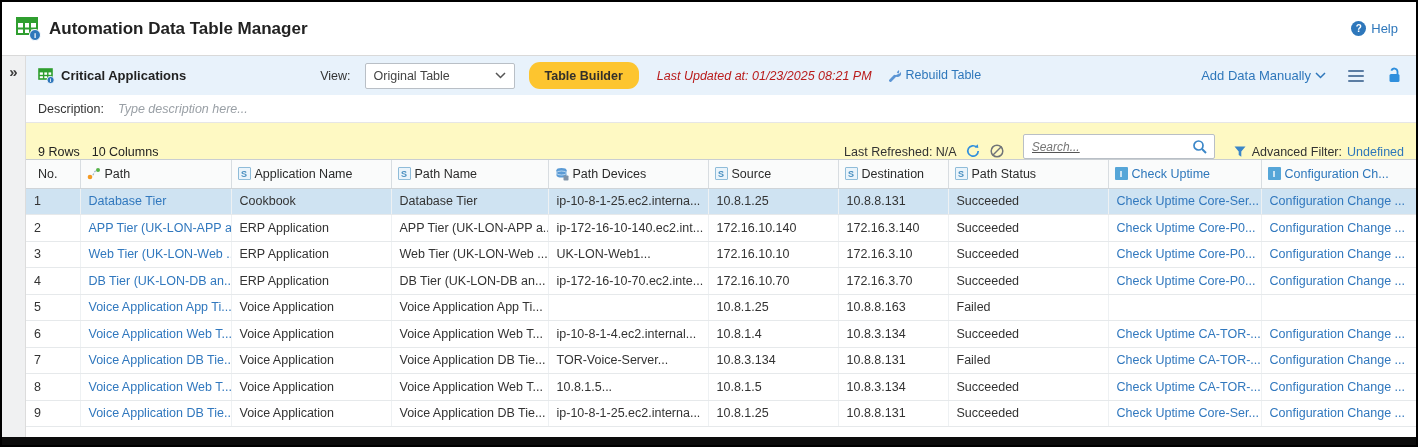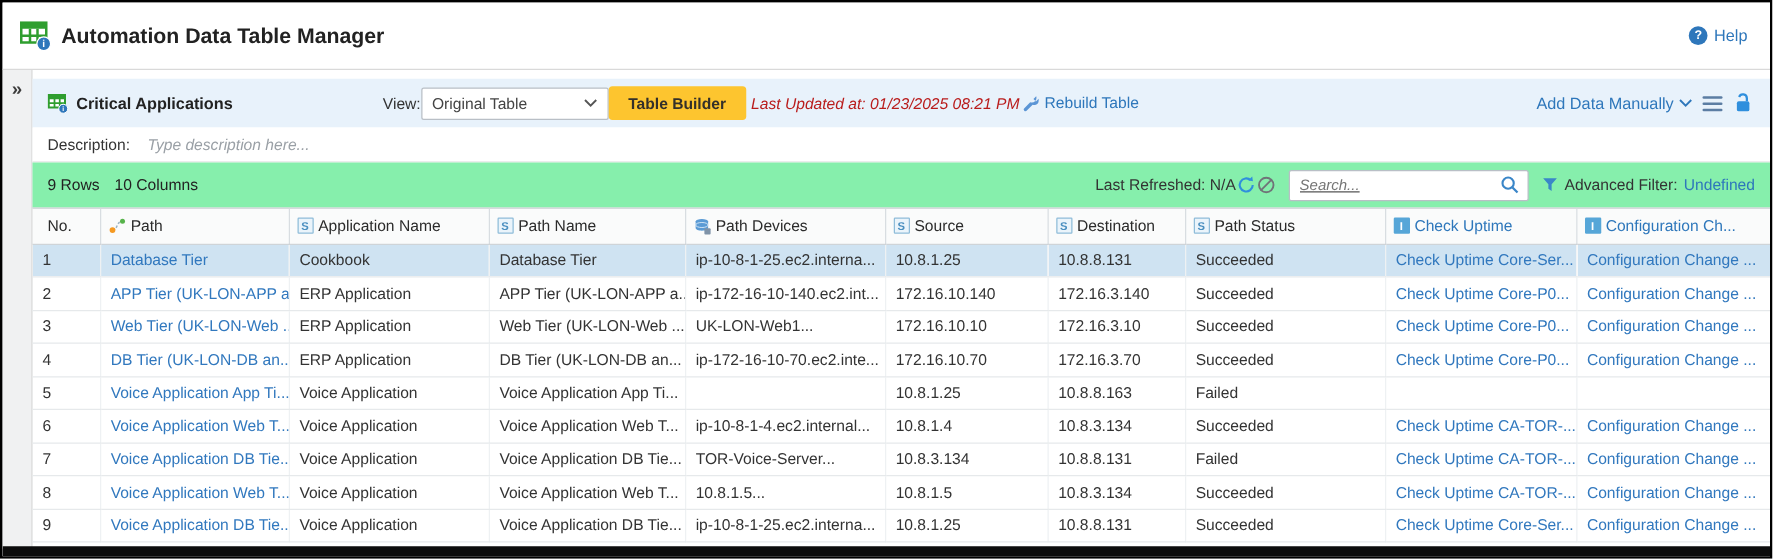--- a/index.html
+++ b/index.html
@@ -25,50 +25,50 @@
   .body-wrap { display:flex; height: 383px; }
   .collapse-strip {
     width: 24px; background:#f0f1f2; border-right:1px solid #dcdcdc;
     display:flex; justify-content:center; padding-top:8px;
   }
   .collapse-strip .glyph { font-size:15px; color:#3c3c3c; font-weight:bold; cursor:pointer; line-height:1; }
   .content { flex:1; display:flex; flex-direction:column; min-width:0; }
   
   .toolbar {
     height: 39px; background:#e8f2fb; display:flex; align-items:center;
-    padding: 0 14px 0 12px; gap: 0; font-size:12.5px;margin-top:7px;
+    padding: 0 14px 0 12px; gap: 14px; font-size:12.5px;
   }
   .tbl-name { display:flex; align-items:center; gap:6px; font-weight:bold; color:#222; font-size:13px; }
   .view-label { margin-left: 120px; color:#333; }
   .select-box {
     width: 150px; height: 26px; background:#fff; border:1px solid #b9bfc6; border-radius:2px;
     display:flex; align-items:center; justify-content:space-between; padding:0 8px; color:#444; cursor:pointer;
   }
   .btn-yellow {
-    background:#fdc52f; border:none; border-radius:3px; height:27px; padding:0 16px;
+    background:#fdc52f; border:none; border-radius:11px; height:27px; padding:0 16px;
     font-size:12.5px; font-weight:bold; color:#33302a; cursor:pointer; font-family:inherit;
   }
   .last-updated { font-style: italic; font-weight:400; color:#b91c1c; margin-left:4px; }
   .link-blue { color:#2e77bb; cursor:pointer; }
   .rebuild { display:flex; align-items:flex-start; gap:5px; }
   .toolbar .spacer { flex:1; }
   .add-data { display:flex; align-items:center; gap:4px; font-size:13px; }
   .icon-btn { display:flex; align-items:center; cursor:pointer; }
   .hamburger { display:flex; flex-direction:column; gap:3px; cursor:pointer; margin-left:8px; }
   .hamburger span { width:16px; height:2px; background:#5b7da3; border-radius:1px; }
   
   .desc-row {
     height: 28px; display:flex; align-items:center; padding:0 12px; gap:14px;
     font-size:12.5px; border-bottom:1px solid #e6e6e6; background:#fff;
   }
   .desc-placeholder { font-style: italic; color:#9aa0a6; }
   
   .info-row {
-    height: 36px; display:flex; align-items:center; padding:0 12px; 
-    font-size:12.5px; background:#86efac;
+    height: 36px; display:flex; align-items:flex-end; padding:0 12px; gap:8px;
+    font-size:12.5px; background:#fef9c3;
   }
   .info-row .counts { display:flex; gap:12px; color:#222; }
   .info-row .spacer { flex:1; }
   .search-box {
     width: 192px; height: 25px; border:1px solid #b9bfc6; border-radius:2px; background:#fff;
     display:flex; align-items:center; padding:0 6px 0 8px; margin:0 10px;
   }
   .search-box input {
     border:none; outline:none; flex:1; font-size:12px; font-style:italic; color:#555;
     font-family:inherit; background:transparent; min-width:0;text-decoration:underline;

